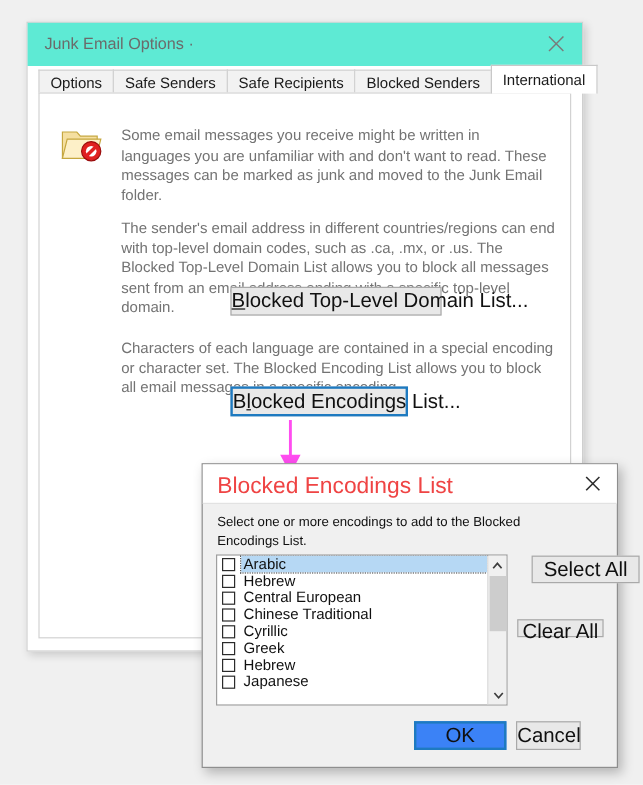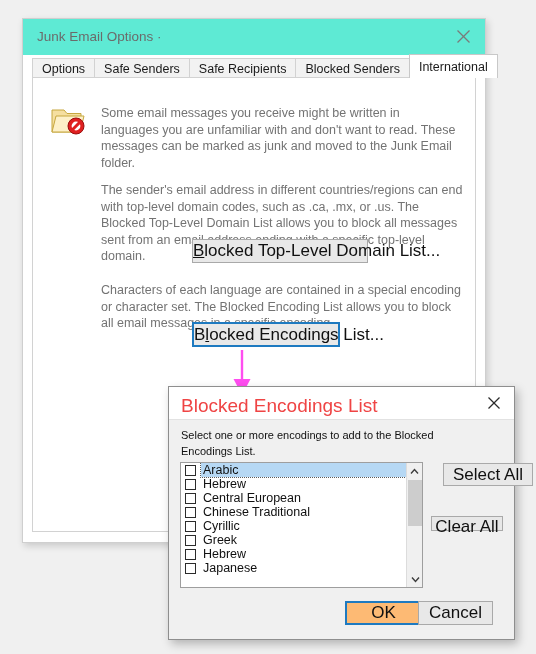--- a/index.html
+++ b/index.html
@@ -296,28 +296,28 @@
     width: 72px;
     height: 15px;
     margin-top: 22px;
   }
   #btn-ok {
     position: absolute;
     left: 176px;
     top: 214px;
     width: 77px;
     height: 24px;
-    background: #fdba74;
+    background: #3b82f6;
     border: 2px solid #1e7ac0;
   }
   #btn-cancel {
     position: absolute;
-    left: 249px;
+    left: 261px;
     top: 214px;
-    width: 75px;
+    width: 54px;
     height: 24px;
   }
 </style>
 </head>
 <body>
 
 <div id="outer-dialog">
 
   <div id="outer-titlebar">
     <div id="outer-title-text">Junk Email Options ·</div>

